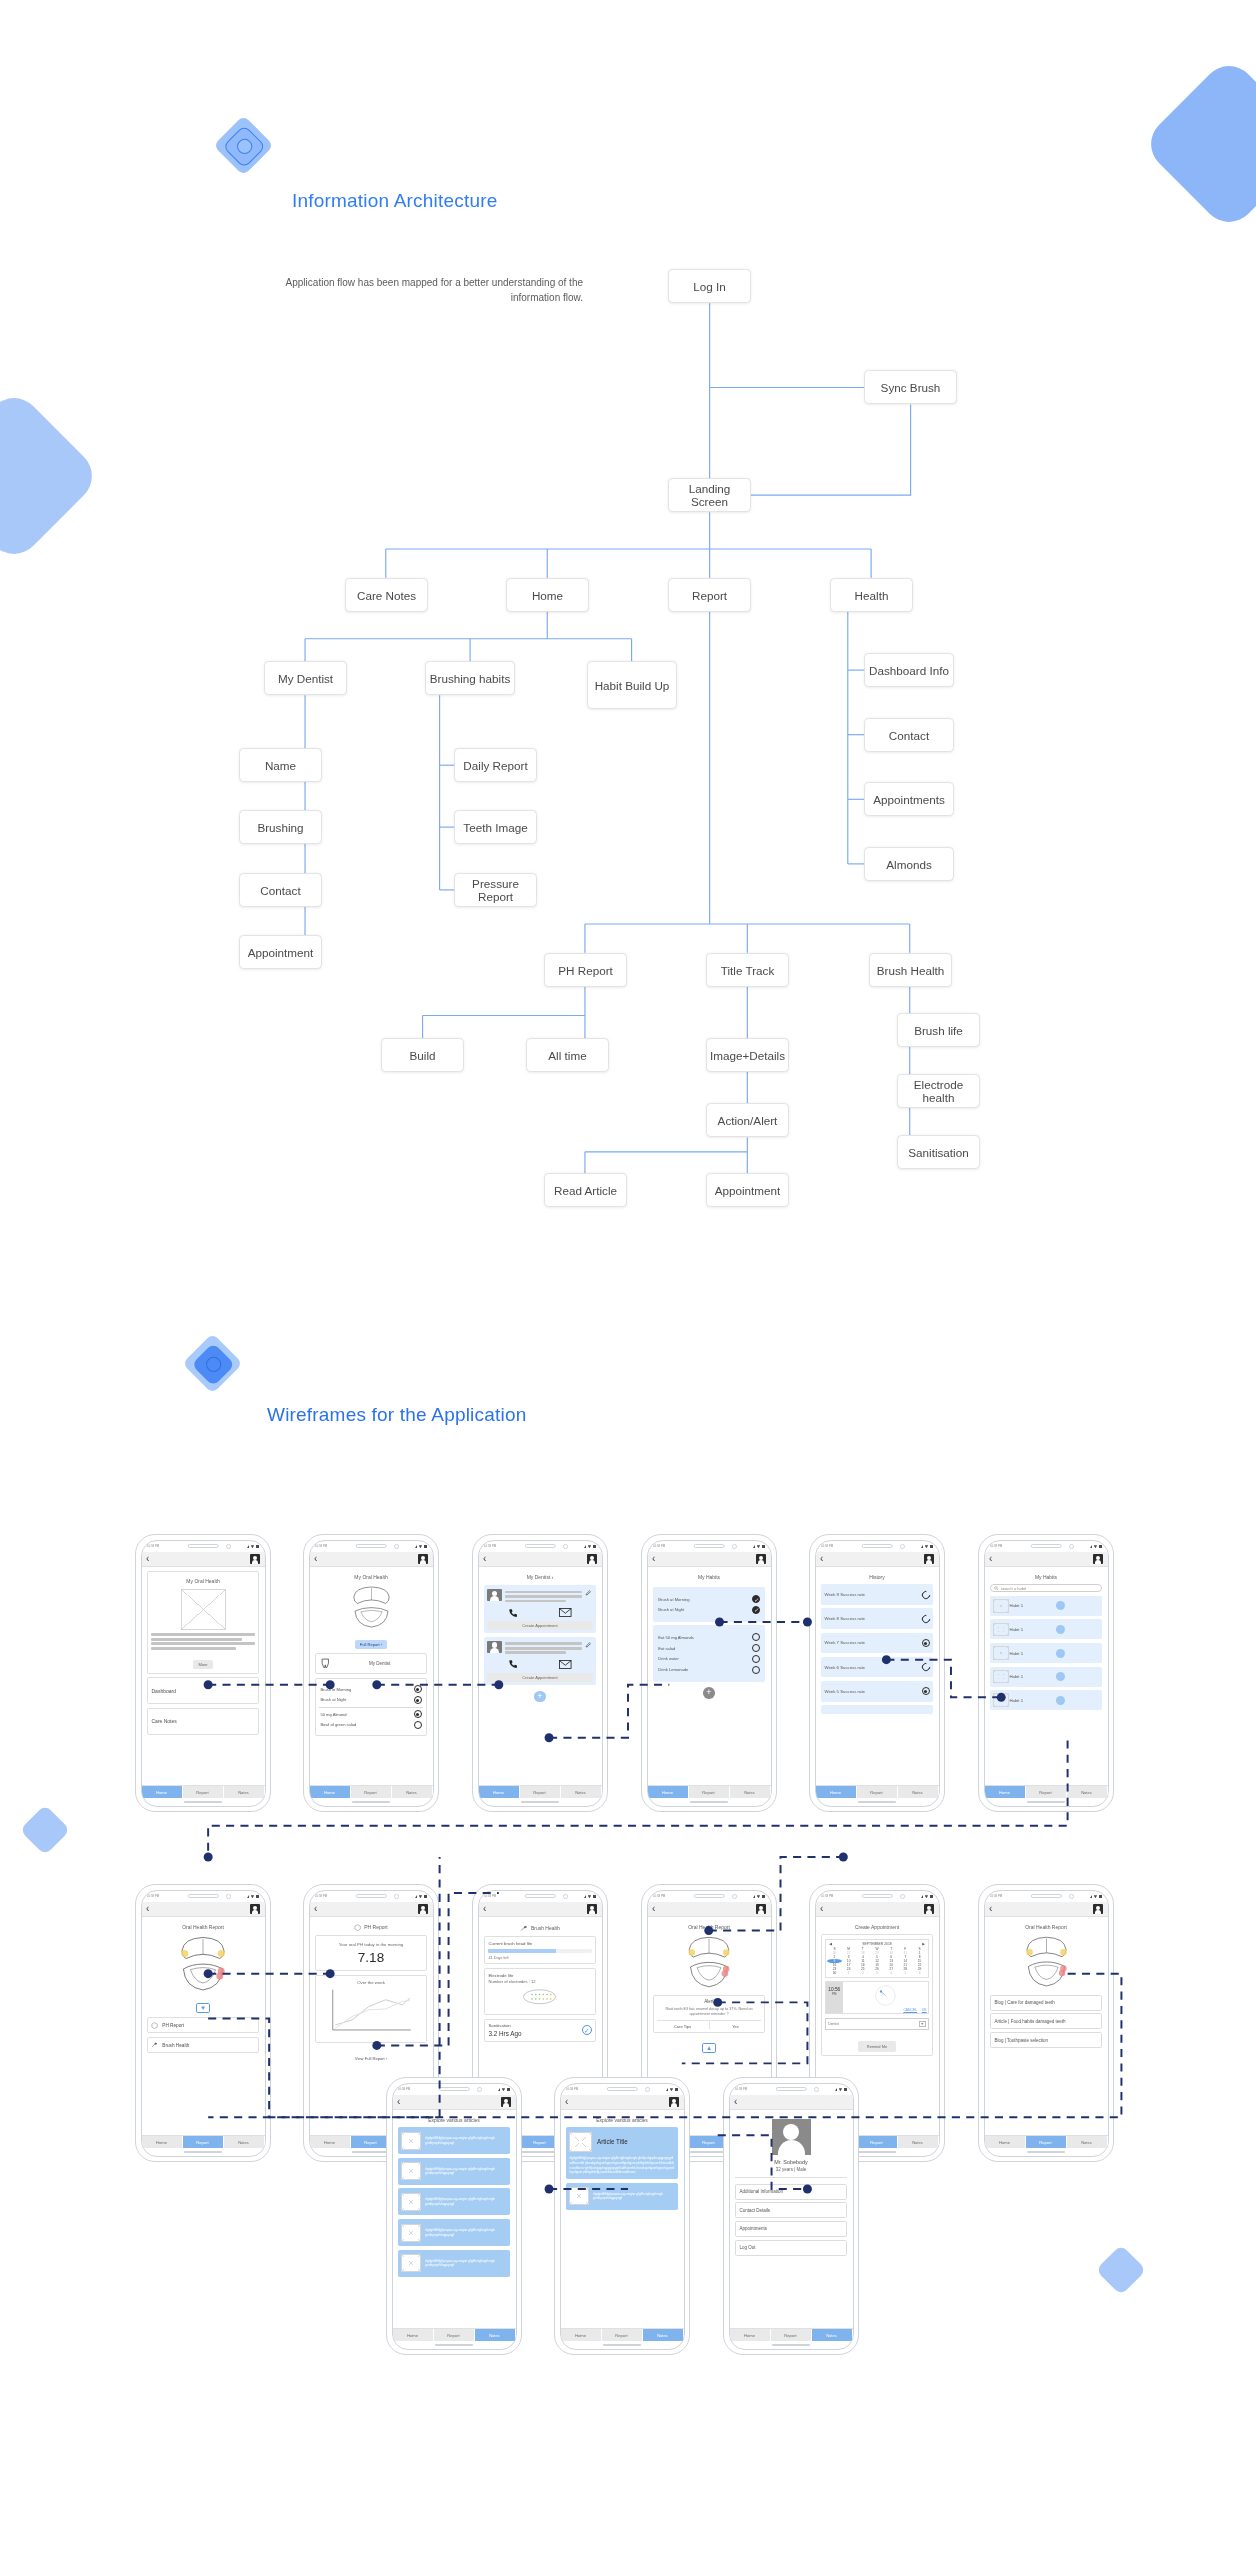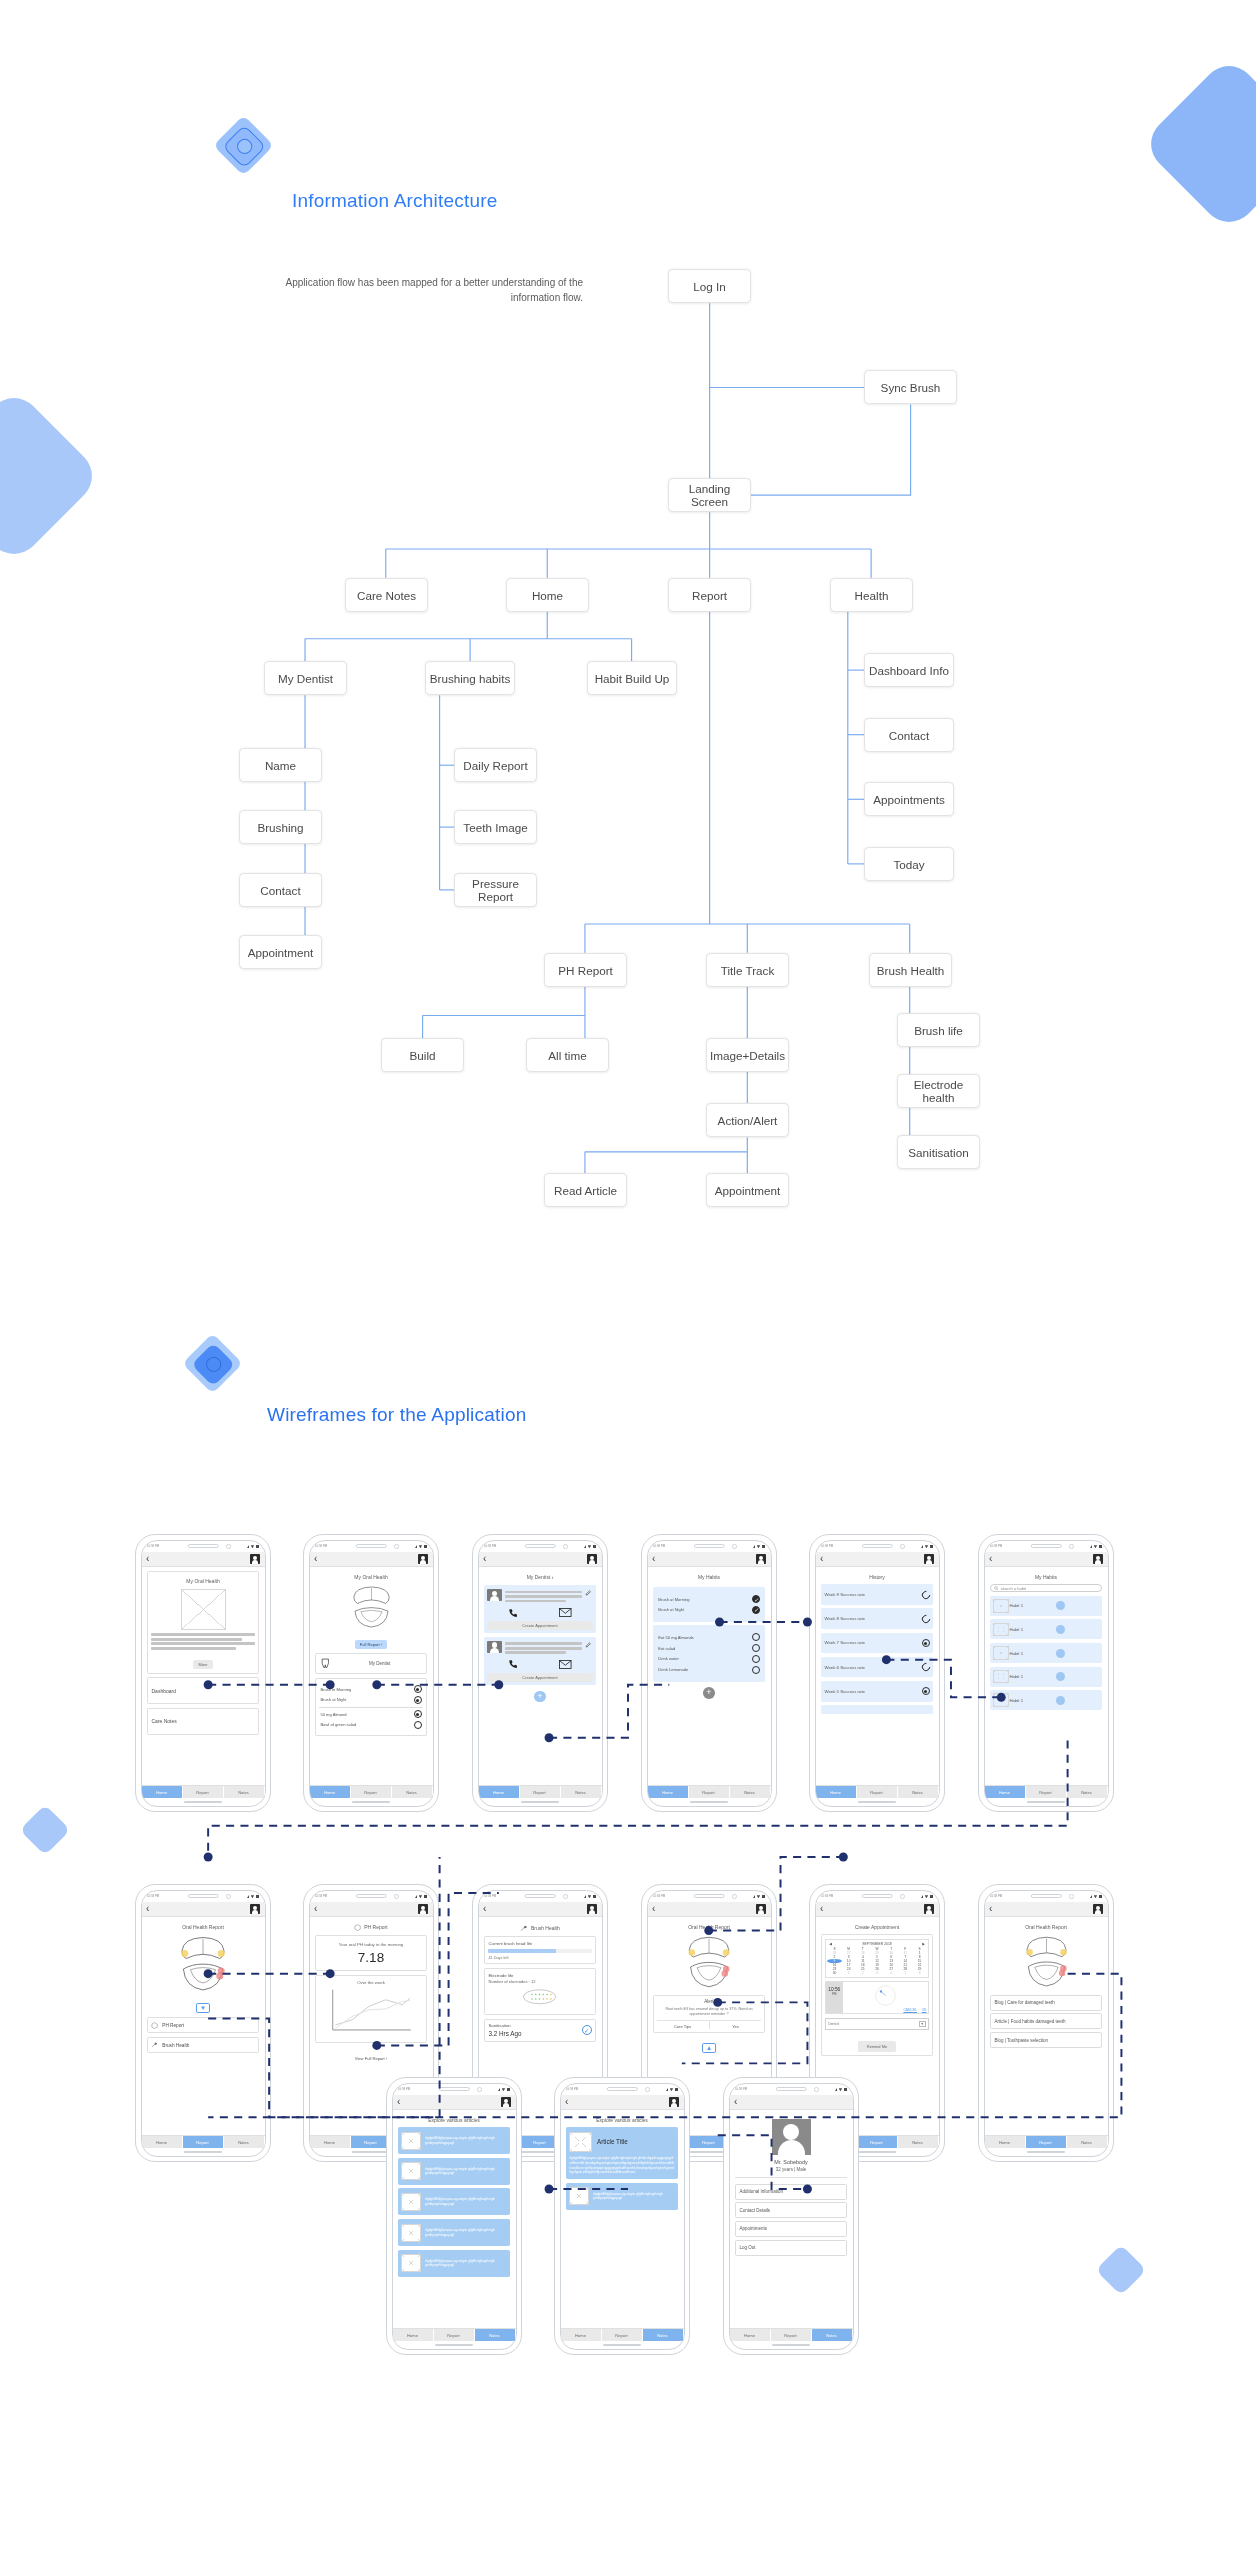--- a/index.html
+++ b/index.html
@@ -280,25 +280,25 @@
   </svg>
 <div class="flow-node" style="left: 668px; top: 18px; width: 83px; height: 34px;">Log In</div>
     <div class="flow-node" style="left: 864px; top: 119px; width: 93px; height: 34px;">Sync Brush</div>
     <div class="flow-node" style="left: 668px; top: 227px; width: 83px; height: 34px;">Landing Screen</div>
     <div class="flow-node" style="left: 345px; top: 327px; width: 83px; height: 34px;">Care Notes</div>
     <div class="flow-node" style="left: 506px; top: 327px; width: 83px; height: 34px;">Home</div>
     <div class="flow-node" style="left: 668px; top: 327px; width: 83px; height: 34px;">Report</div>
     <div class="flow-node" style="left: 830px; top: 327px; width: 83px; height: 34px;">Health</div>
     <div class="flow-node" style="left: 264px; top: 410px; width: 83px; height: 34px;">My Dentist</div>
     <div class="flow-node" style="left: 425px; top: 410px; width: 90px; height: 34px;">Brushing habits</div>
-    <div class="flow-node" style="left: 587px; top: 410px; width: 90px; height: 34px;">Habit Build Up</div>
+    <div class="flow-node" style="left: 587px; top: 410px; width: 90px; height: 48px;">Habit Build Up</div>
     <div class="flow-node" style="left: 864px; top: 402px; width: 90px; height: 34px;">Dashboard Info</div>
     <div class="flow-node" style="left: 864px; top: 467px; width: 90px; height: 34px;">Contact</div>
     <div class="flow-node" style="left: 864px; top: 531px; width: 90px; height: 34px;">Appointments</div>
-    <div class="flow-node" style="left: 864px; top: 596px; width: 90px; height: 34px;">Today</div>
+    <div class="flow-node" style="left: 864px; top: 596px; width: 90px; height: 34px;">Almonds</div>
     <div class="flow-node" style="left: 239px; top: 497px; width: 83px; height: 34px;">Name</div>
     <div class="flow-node" style="left: 239px; top: 559px; width: 83px; height: 34px;">Brushing</div>
     <div class="flow-node" style="left: 239px; top: 622px; width: 83px; height: 34px;">Contact</div>
     <div class="flow-node" style="left: 239px; top: 684px; width: 83px; height: 34px;">Appointment</div>
     <div class="flow-node" style="left: 454px; top: 497px; width: 83px; height: 34px;">Daily Report</div>
     <div class="flow-node" style="left: 454px; top: 559px; width: 83px; height: 34px;">Teeth Image</div>
     <div class="flow-node" style="left: 454px; top: 622px; width: 83px; height: 34px;">Pressure Report</div>
     <div class="flow-node" style="left: 544px; top: 702px; width: 83px; height: 34px;">PH Report</div>
     <div class="flow-node" style="left: 706px; top: 702px; width: 83px; height: 34px;">Title Track</div>
     <div class="flow-node" style="left: 869px; top: 702px; width: 83px; height: 34px;">Brush Health</div>

